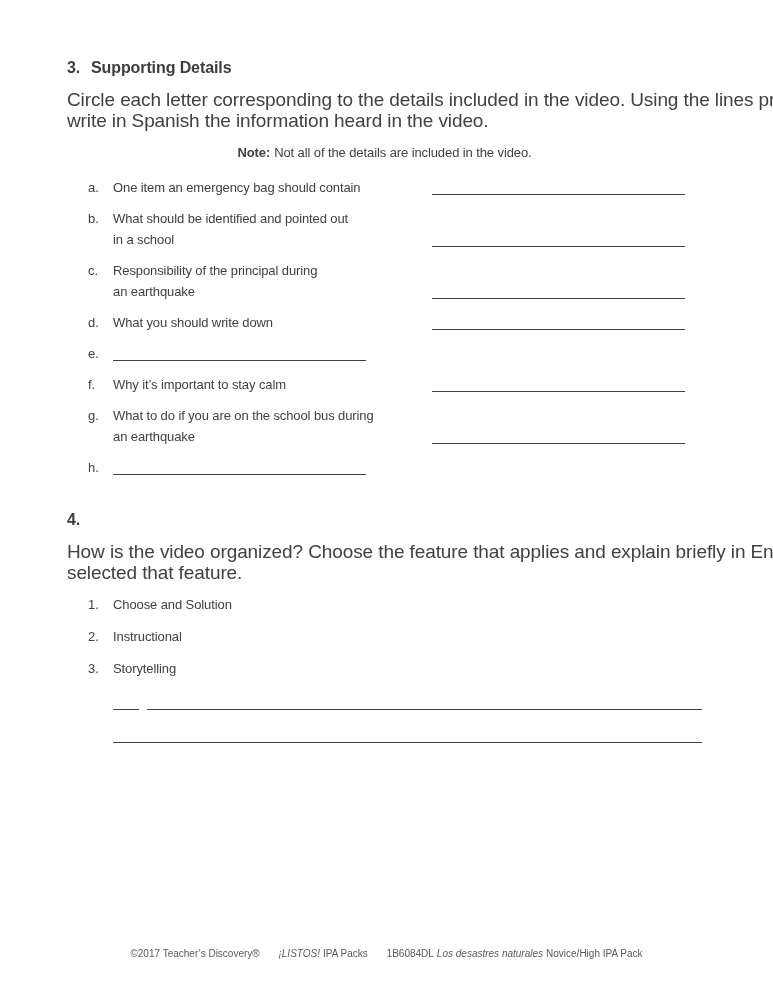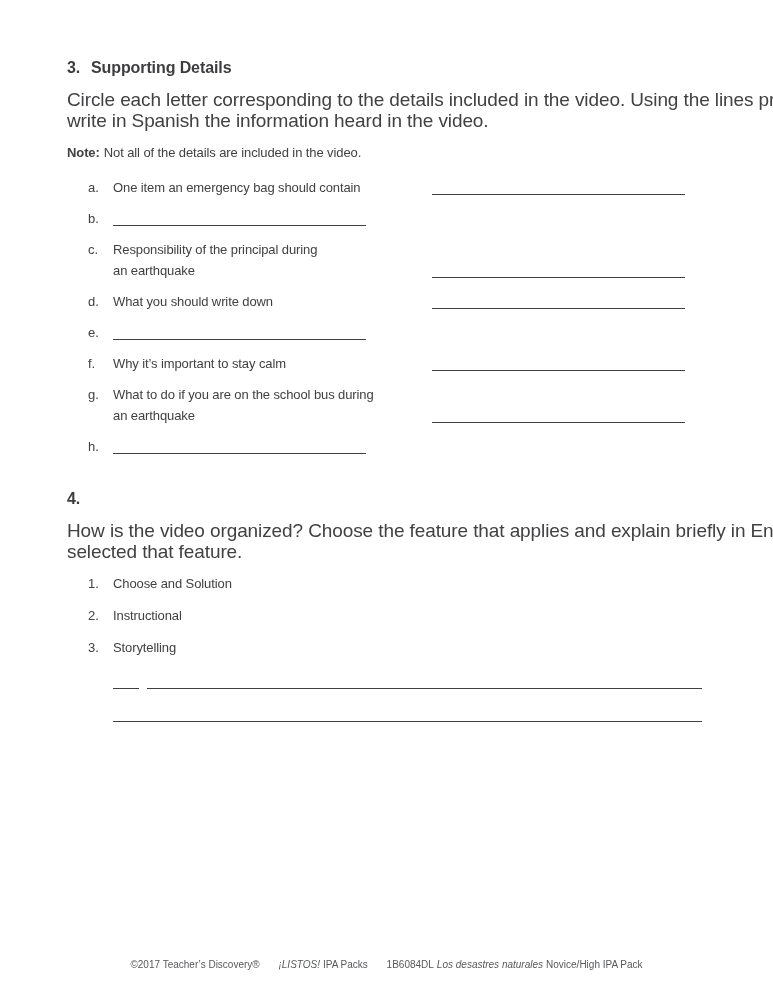--- a/index.html
+++ b/index.html
@@ -24,21 +24,21 @@
     line-height: 19px;
     margin: 0 0 12px 0;
   }
   .section-heading .h-num { width: 24px; flex: 0 0 24px; }
   .para {
     font-size: 19px;
     line-height: 21px;
     white-space: pre;
     margin: 0 0 11px 0;
   }
-  .note { font-size: 13px; line-height: 21px; margin: 0 0 14px 0; }
+  .note { font-size: 13px; line-height: 21px; margin: 0 0 14px 0; text-align: center; }
   .note-label { font-weight: bold; }
   .note-text { margin-left: 4px; }
   .list { margin-left: 21px; }
   .item {
     display: flex;
     font-size: 13px;
     line-height: 21px;
     margin-bottom: 10px;
   }
   .item-letter { flex: 0 0 25px; width: 25px; }
@@ -73,21 +73,21 @@
     height: 0;
   }
   .answer-row-2 {
     margin-top: 32px;
     border-top: 1px solid #414042;
     height: 0;
   }
   .footer {
     position: absolute;
     left: 0;
-    bottom: 29px;
+    bottom: 40px;
     width: 100%;
     text-align: center;
     font-size: 10px;
     line-height: 12px;
     color: #58595b;
     letter-spacing: 0;
   }
   .footer .gap { margin-left: 16px; }
   .footer .sp { margin-left: 3px; }
   .italic { font-style: italic; }
@@ -112,20 +112,22 @@
   <div class="list">
 
     <div class="item">
       <span class="item-letter">a.</span>
       <span class="item-text">One item an emergency bag should contain</span>
       <span class="item-blank"></span>
     </div>
 
     <div class="item">
       <span class="item-letter">b.</span>
+      <span class="item-text">What should be identified and pointed out
+in a school</span>
       <span class="item-blank"></span>
     </div>
 
     <div class="item">
       <span class="item-letter">c.</span>
       <span class="item-text">Responsibility of the principal during
 an earthquake</span>
       <span class="item-blank"></span>
     </div>
 

